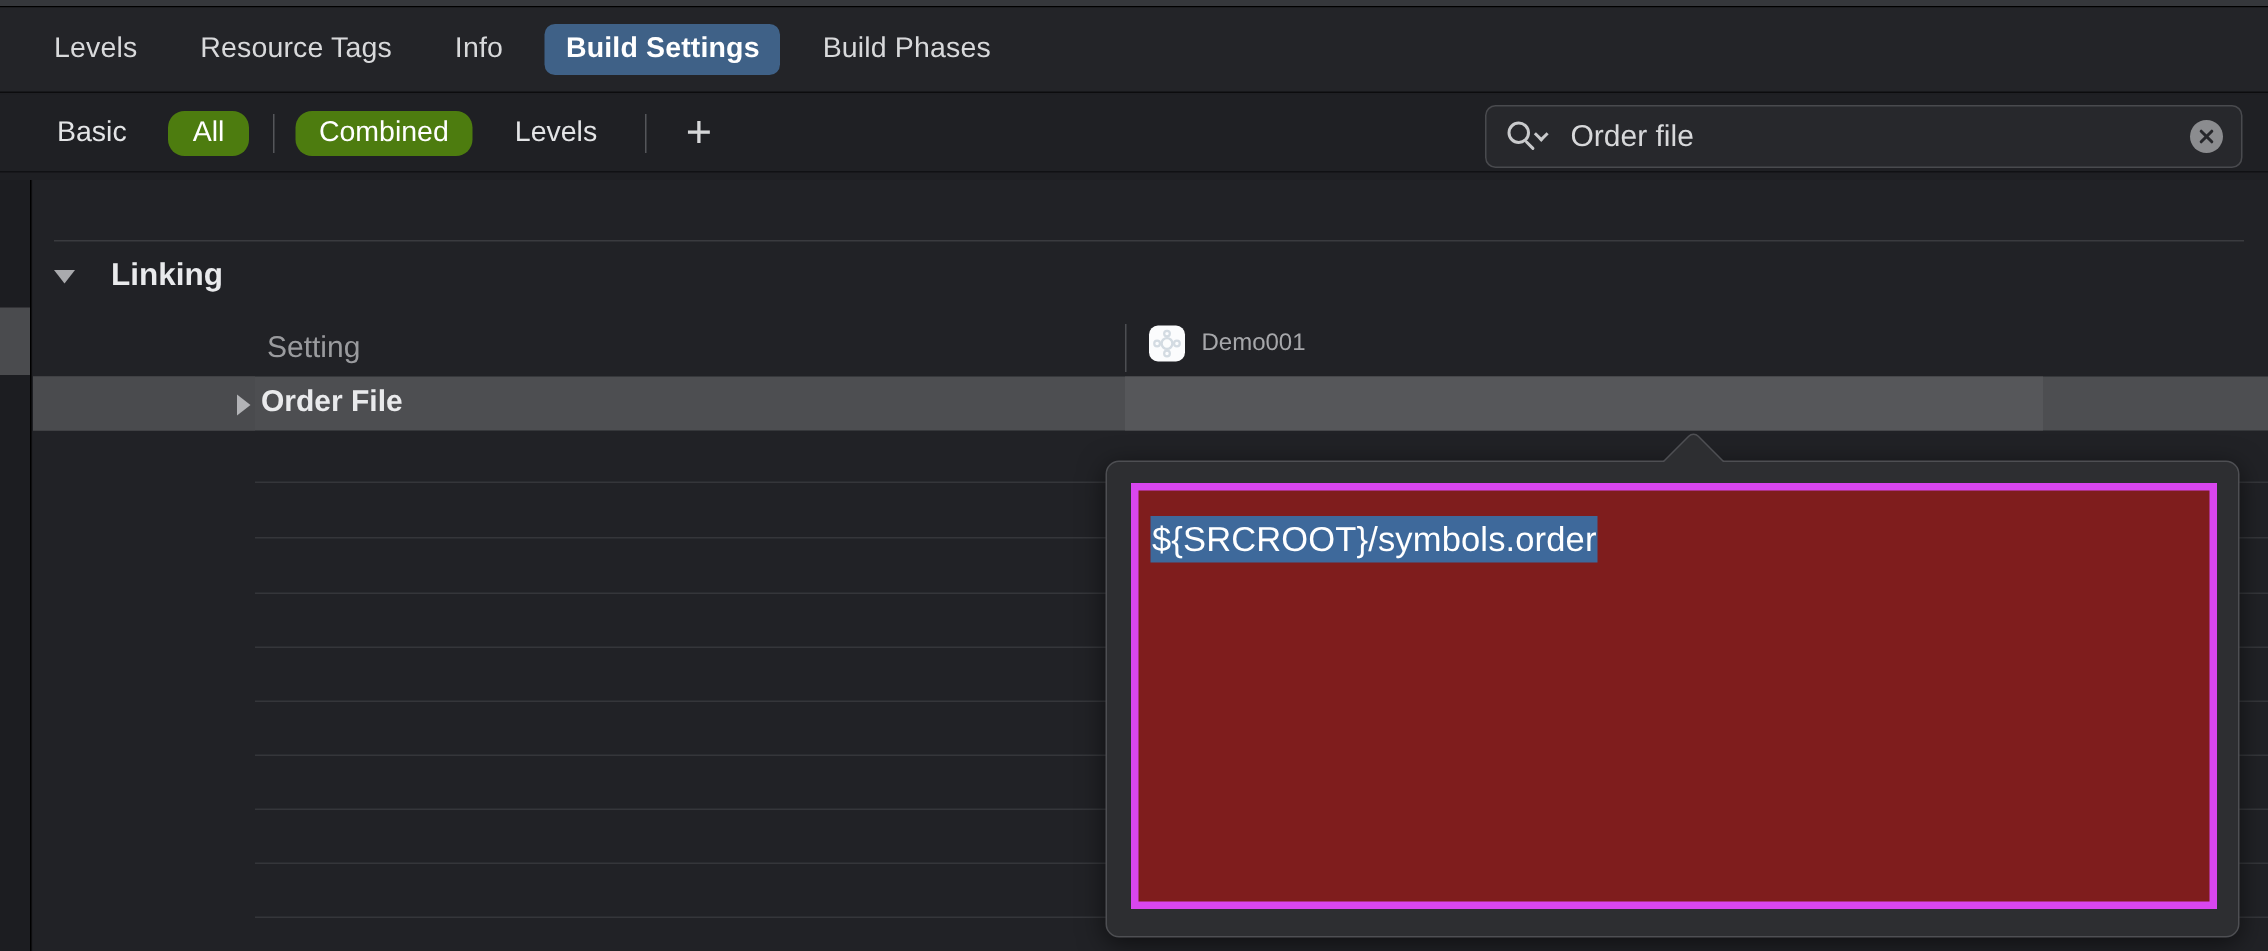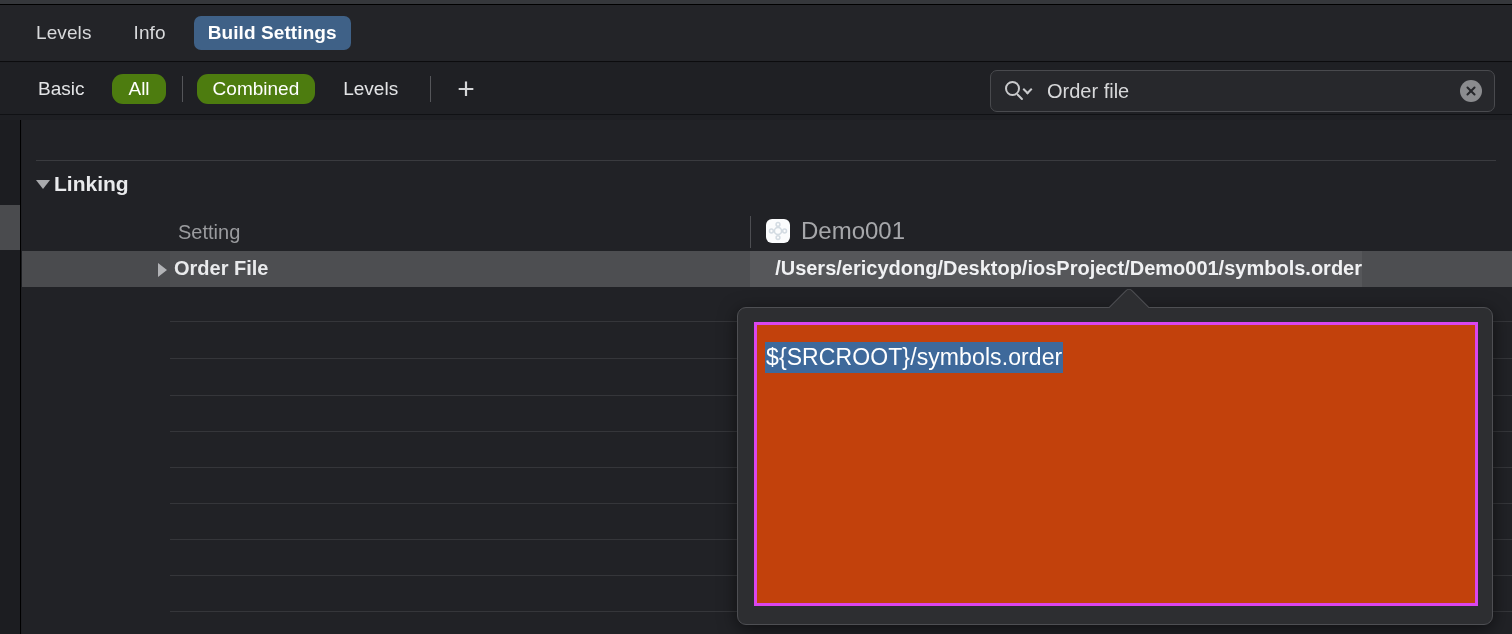--- a/index.html
+++ b/index.html
@@ -178,21 +178,21 @@
   .hline {
     position: absolute; left: 14px; top: 40px;
     width: 1460px; height: 1px;
     background: #3a3b3f;
   }
 
   .group-header {
     position: absolute; left: 14px; top: 52px;
     display: flex;
     align-items: center;
-    gap: 4px;
+    gap: 24px;
   }
   .disclosure-down {
     width: 0; height: 0;
     border-left: 7px solid transparent;
     border-right: 7px solid transparent;
     border-top: 9px solid #a9aaad;
   }
   .group-title {
     font-size: 21px;
     font-weight: bold;
@@ -222,21 +222,21 @@
   }
   .target-icon {
     width: 24px; height: 24px;
     border-radius: 6px;
     background: #fbfcfd;
     position: relative;
     flex: 0 0 auto;
   }
   .target-icon svg { position: absolute; left: 2px; top: 2px; }
   .target-name {
-    font-size: 24px;
+    font-size: 16px;
     color: #a6a7aa;
   }
 
   
   .row-selected {
     position: absolute; left: 0; top: 131px;
     width: 1490px; height: 36px;
     background: #4d4e51;
   }
   .row-selected .name-cell {
@@ -306,22 +306,22 @@
     background: #2d2e31;
     border: 1px solid #4e4f53;
     border-radius: 9px;
     z-index: 20;
     box-shadow: 0 4px 18px rgba(0,0,0,0.55);
   }
   .popover-inner {
     position: absolute;
     left: 16px; top: 14px;
     width: 724px; height: 284px;
-    background: #c2410c;
-    border: 3px solid #d946ef;
+    background: #7f1d1d;
+    border: 5px solid #d946ef;
     overflow: hidden;
   }
   .popover-text {
     position: absolute;
     left: 8px; top: 17px;
     font-size: 23px;
     color: #ffffff;
     background: #3e699b;
     padding: 2px 1px;
     white-space: nowrap;
@@ -340,22 +340,24 @@
 </style>
 </head>
 <body>
 
 <div id="app">
 
   <div class="top-strip"></div>
 
   <div class="tabbar">
     <div class="tab">Levels</div>
+    <div class="tab">Resource Tags</div>
     <div class="tab">Info</div>
     <div class="tab active">Build Settings</div>
+    <div class="tab">Build Phases</div>
   </div>
 
   <div class="filterbar">
     <div class="fb-item">Basic</div>
     <div class="fb-item pill">All</div>
     <div class="fb-sep"></div>
     <div class="fb-item pill">Combined</div>
     <div class="fb-item">Levels</div>
     <div class="fb-sep"></div>
     <div class="plus-btn">+</div>
@@ -400,21 +402,20 @@
         </div>
         <div class="target-name">Demo001</div>
       </div>
     </div>
 
     <div class="row-selected">
       <div class="name-cell"></div>
       <div class="value-bg"></div>
       <div class="disclosure-right"></div>
       <div class="row-name">Order File</div>
-      <div class="row-value">/Users/ericydong/Desktop/iosProject/Demo001/symbols.order</div>
     </div>
 
     <div class="emptyrow-line" style="top:201px"></div>
     <div class="emptyrow-line" style="top:238px"></div>
     <div class="emptyrow-line" style="top:275px"></div>
     <div class="emptyrow-line" style="top:311px"></div>
     <div class="emptyrow-line" style="top:347px"></div>
     <div class="emptyrow-line" style="top:383px"></div>
     <div class="emptyrow-line" style="top:419px"></div>
     <div class="emptyrow-line" style="top:455px"></div>

